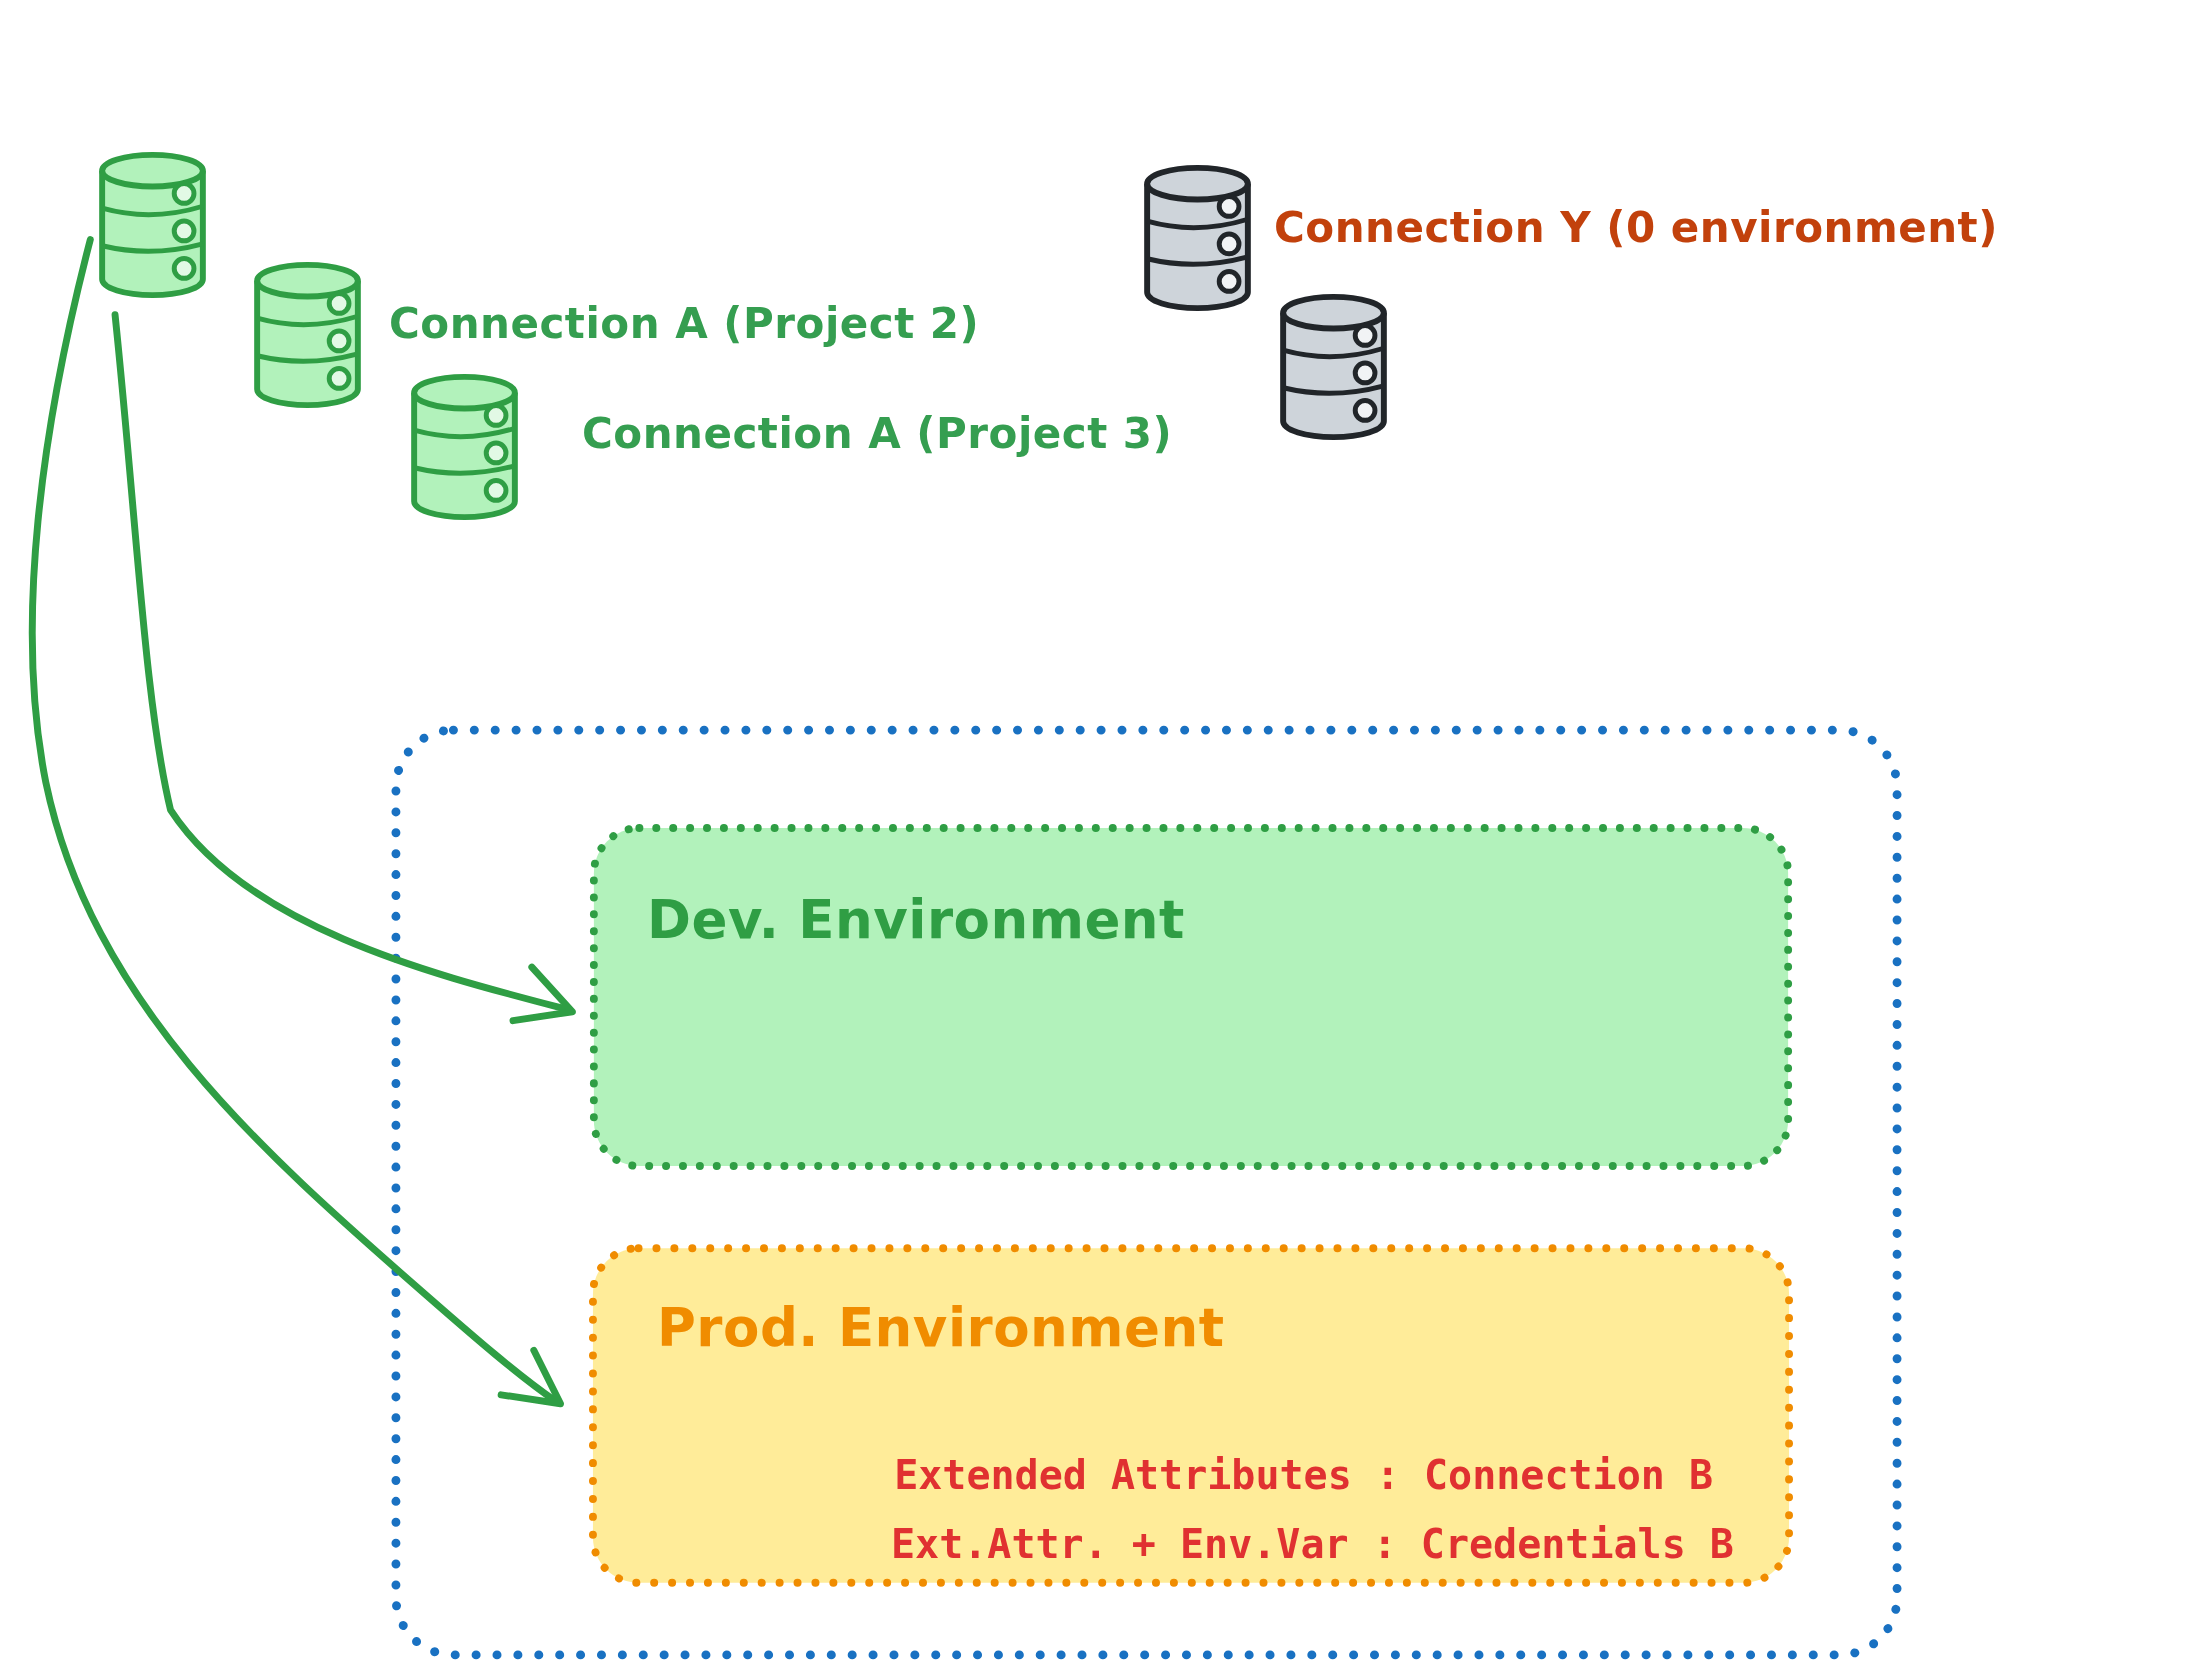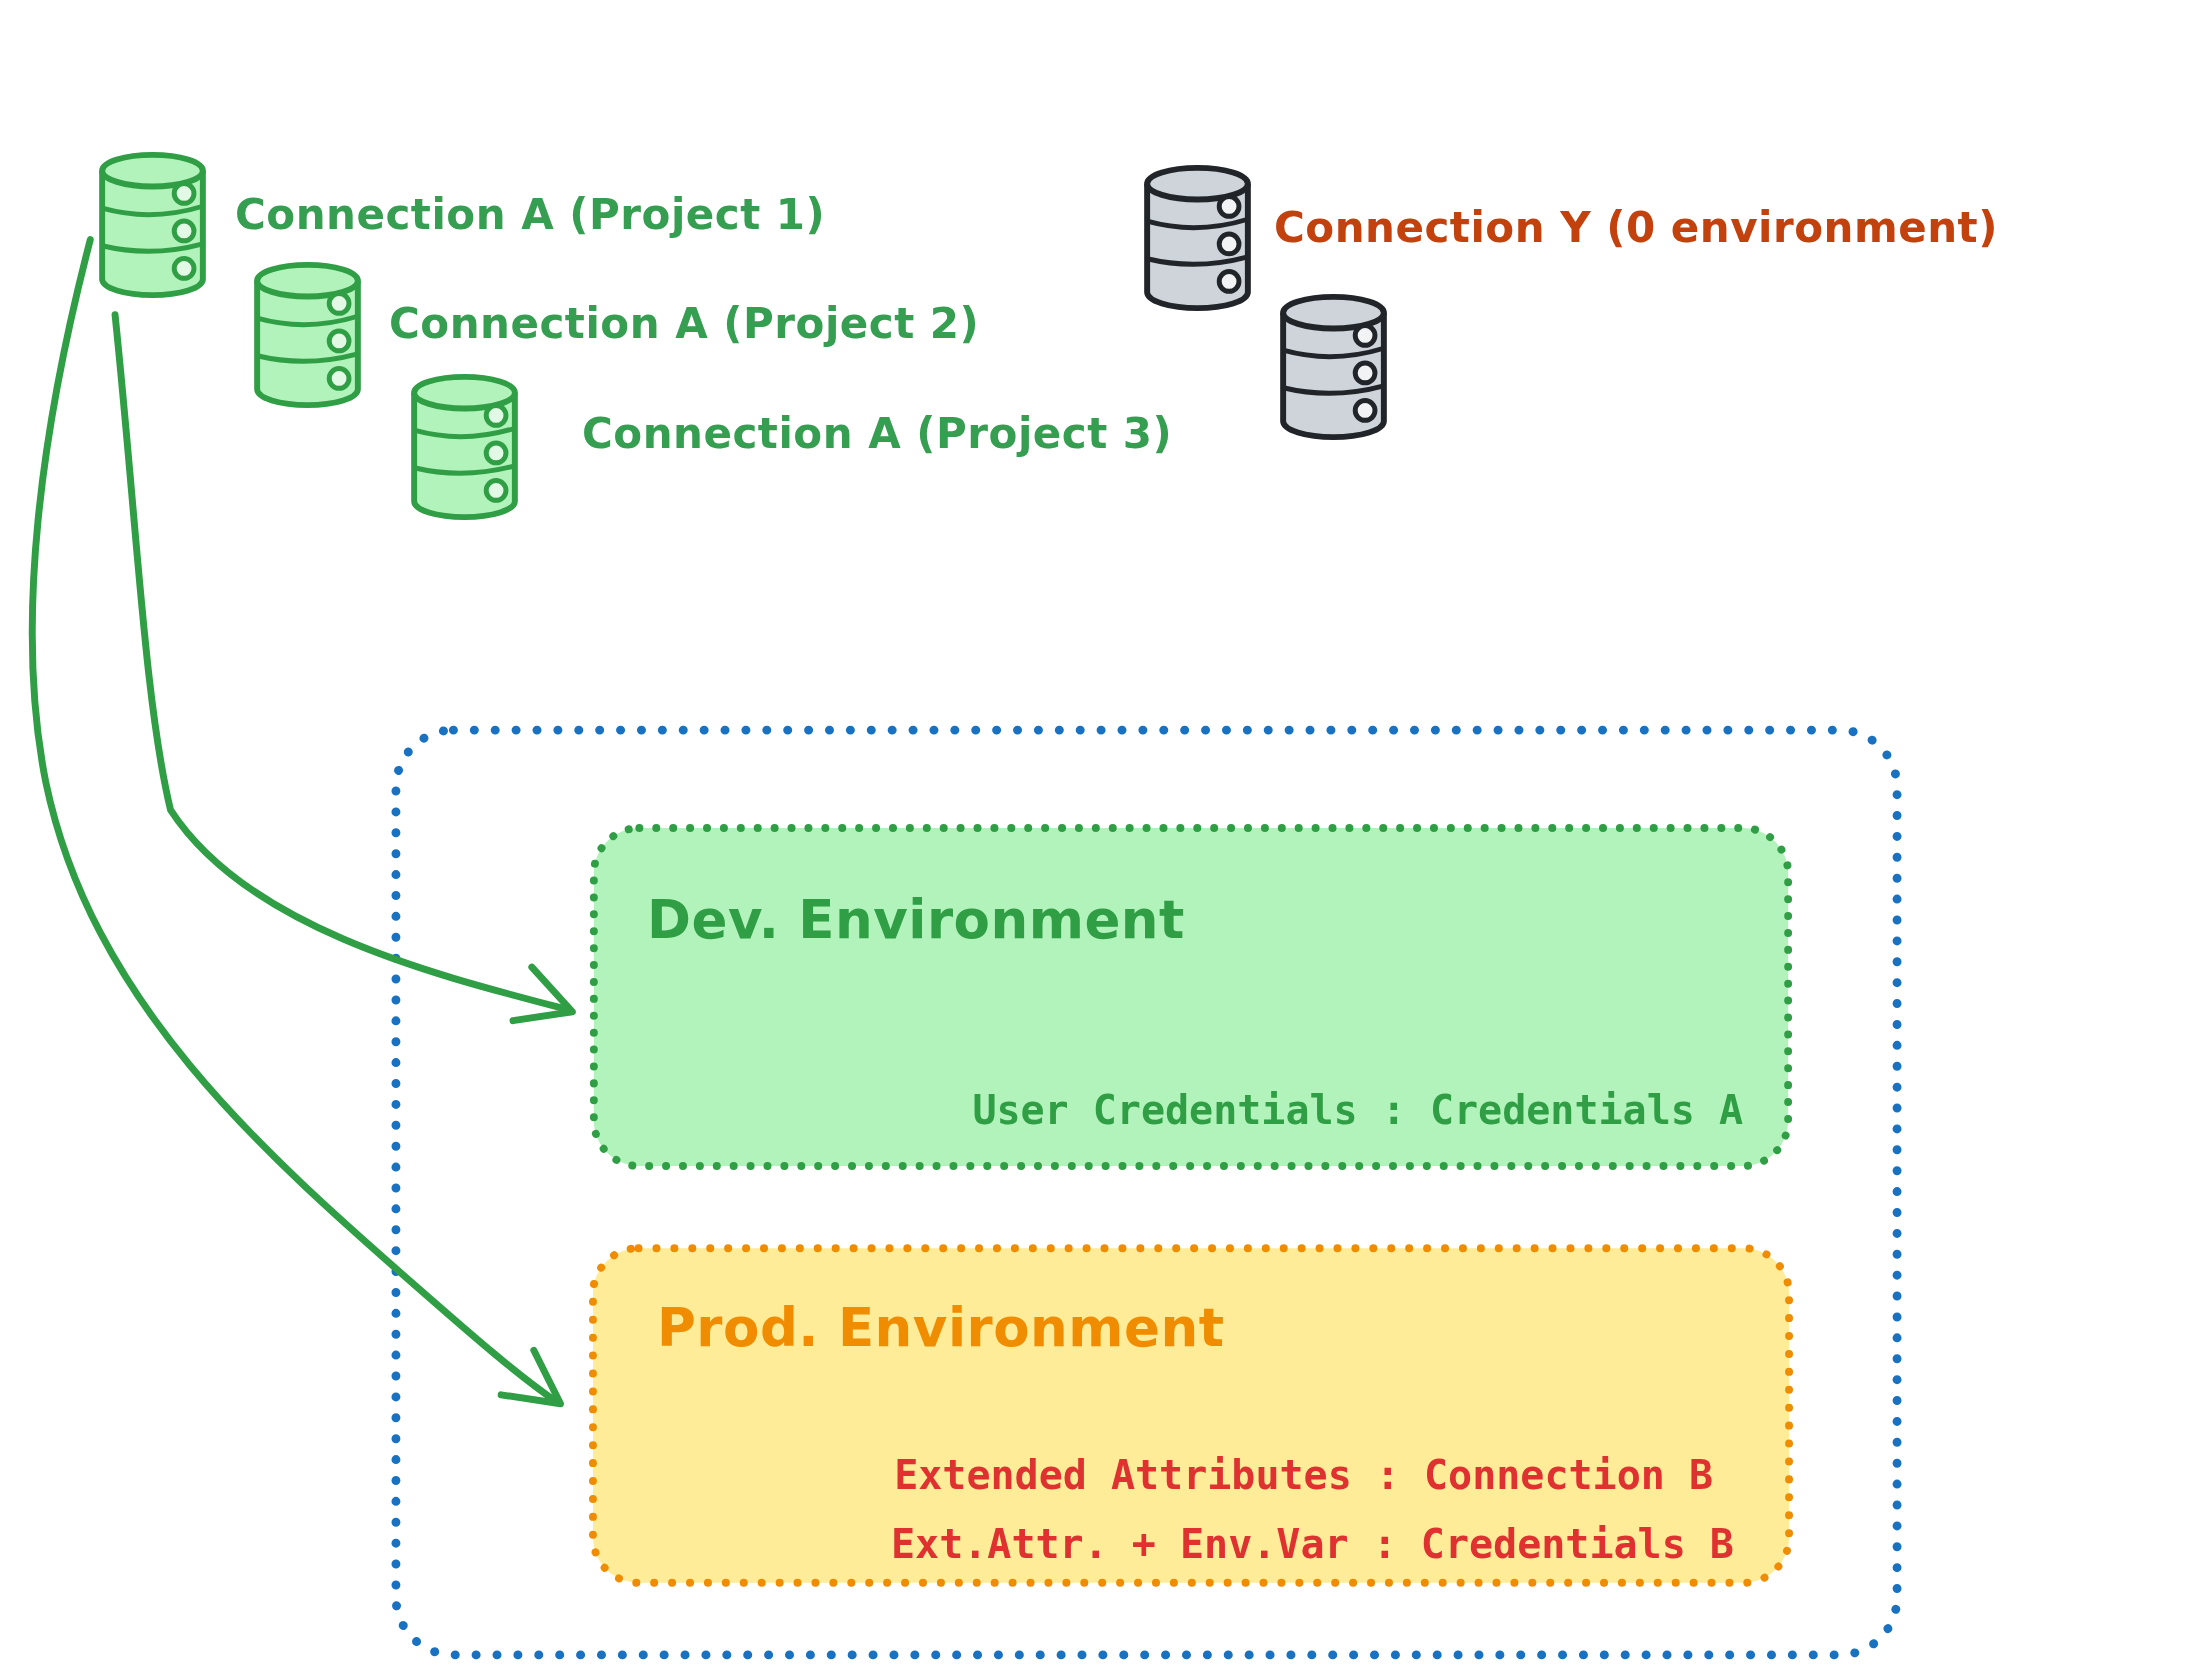--- a/index.html
+++ b/index.html
@@ -99,27 +99,25 @@
   <svg class="abs" style="left:1275px; top:289px;" width="117" height="156" viewBox="0 0 118 158">
     <path d="M8 24 L8 134 A51 16 0 0 0 110 134 L110 24" fill="#ced4da" stroke="#212529" stroke-width="6"></path>
     <ellipse cx="59" cy="24" rx="51" ry="16" fill="#ced4da" stroke="#212529" stroke-width="6"></ellipse>
     <path d="M8 62 Q58 76 110 60" fill="none" stroke="#212529" stroke-width="5"></path>
     <path d="M8 100 Q58 112 110 98" fill="none" stroke="#212529" stroke-width="5"></path>
     <circle cx="91" cy="47" r="10" fill="#f1f3f5" stroke="#212529" stroke-width="5"></circle>
     <circle cx="91" cy="85" r="10" fill="#f1f3f5" stroke="#212529" stroke-width="5"></circle>
     <circle cx="91" cy="123" r="10" fill="#f1f3f5" stroke="#212529" stroke-width="5"></circle>
   </svg>
 
-  <div class="abs hand label-green" style="left:235px; top:190px;">Connection A (Project 1)</div>
   <div class="abs hand label-green" style="left:389px; top:299px;">Connection A (Project 2)</div>
   <div class="abs hand label-green" style="left:538px; top:409px;margin-left:44px;">Connection A (Project 3)</div>
   <div class="abs hand label-black" style="left:1274px; top:203px;">Connection Y (0 environment)</div>
 
 
   <div class="abs hand env-title-green" style="left:647px; top:889px;">Dev. Environment</div>
-  <div class="abs mono cred-green right-align" style="left:941px; top:1087px; width:802px;">User Credentials : Credentials A</div>
 
   <div class="abs mono cred-red right-align" style="left:891px; top:1447px; width:822px;">Extended Attributes : Connection B</div>
   <div class="abs hand env-title-orange" style="left:657px; top:1297px;">Prod. Environment</div>
   <div class="abs mono cred-red right-align" style="left:891px; top:1504px; width:822px;margin-top:12px;">Ext.Attr. + Env.Var : Credentials B</div>
 
 </div>
 
 
 </body></html>

